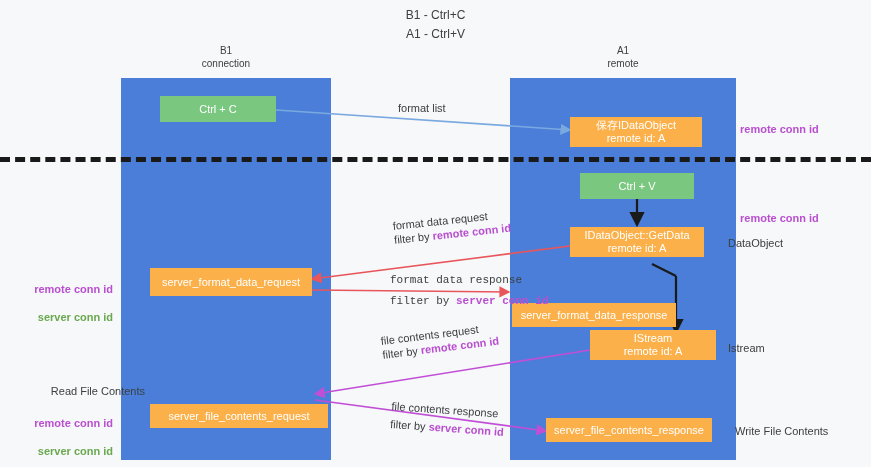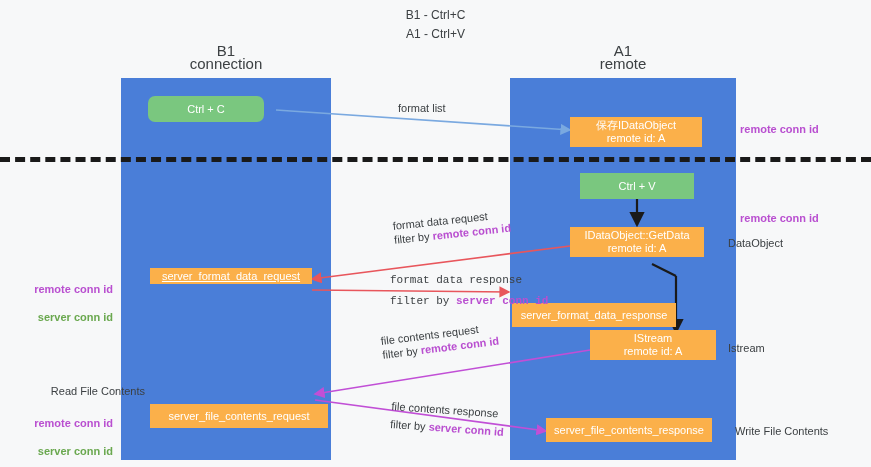--- a/index.html
+++ b/index.html
@@ -29,21 +29,21 @@
     text-align: center;
     font-size: 12px;
     line-height: 19px;
     color: #3c4043;
     white-space: pre-line;
   }
 
   
   .col-head {
     text-align: center;
-    font-size: 15px;
+    font-size: 10px;
     line-height: 13px;
     color: #3c4043;
     white-space: pre-line;
   }
   #head-b1 { left: 121px; top: 44px; width: 210px; }
   #head-a1 { left: 510px; top: 44px; width: 226px; }
 
   
   .lane {
     background: #4a7ed8;
@@ -149,23 +149,23 @@
     <path d="M312,290 L509,292" stroke="#e8565c" stroke-width="1.6" fill="none" marker-end="url(#ar-red)"></path>
 
     <path d="M676,276 L676,332" stroke="#1a1a1a" stroke-width="2.2" fill="none" marker-end="url(#ar-blk)"></path>
     <path d="M652,264 L676,276" stroke="#1a1a1a" stroke-width="2.2" fill="none"></path>
 
     <path d="M590,350 L315,394" stroke="#c14fd6" stroke-width="1.6" fill="none" marker-end="url(#ar-mag)"></path>
 
     <path d="M315,400 L546,431" stroke="#c14fd6" stroke-width="1.6" fill="none" marker-end="url(#ar-mag)"></path>
   </svg>
 
-  <div class="abs node green" style="left:148px; top:96px; width:116px; height:26px;border-radius:7px;">Ctrl + C</div>
-
-  <div class="abs node orange" style="left:150px; top:268px; width:162px; height:16px;text-decoration:underline;">server_format_data_request</div>
+  <div class="abs node green" style="left:160px; top:96px; width:116px; height:26px;">Ctrl + C</div>
+
+  <div class="abs node orange" style="left:150px; top:268px; width:162px; height:28px;">server_format_data_request</div>
 
   <div class="abs node orange" style="left:150px; top:404px; width:178px; height:24px;">server_file_contents_request</div>
 
   <div class="abs node orange" style="left:570px; top:117px; width:132px; height:30px;">保存IDataObject
 remote id: A</div>
 
   <div class="abs node green" style="left:580px; top:173px; width:114px; height:26px;">Ctrl + V</div>
 
   <div class="abs node orange" style="left:570px; top:227px; width:134px; height:30px;">IDataObject::GetData
 remote id: A</div>

